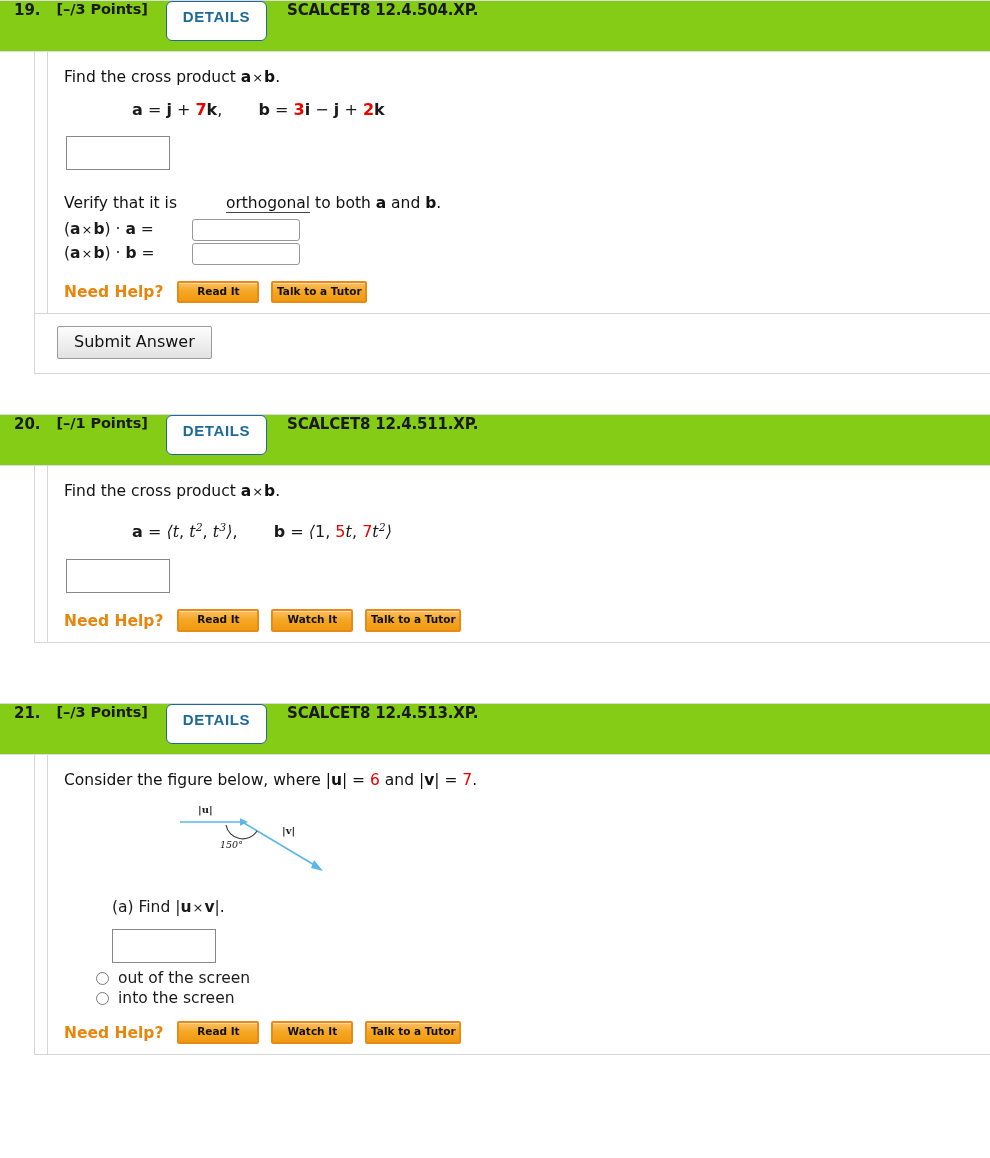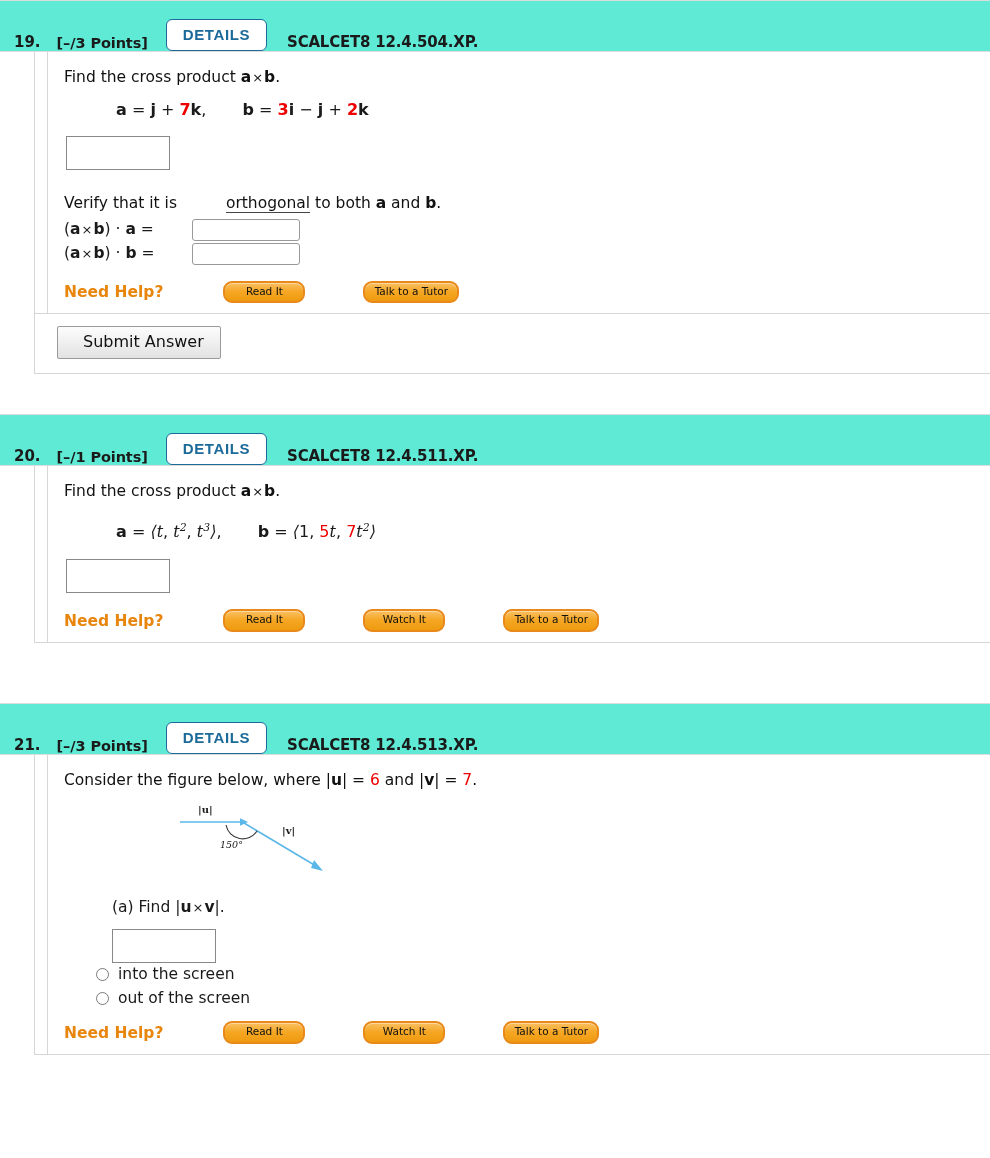--- a/index.html
+++ b/index.html
@@ -16,26 +16,26 @@
     position: relative;
     overflow: hidden;
   }
 
   .page { padding: 0; }
 
   
   .problem { margin: 0 0 0 0; }
 
   .prob-header {
-    background: #5eead4;
+    background: #84cc16;
     border-top: 1px solid #dcdcdc;
     border-bottom: 1px solid #dcdcdc;
     height: 52px;
     display: flex;
-    align-items: flex-end;
+    align-items: flex-start;
     padding-left: 14px;
     box-sizing: border-box;
   }
   .prob-num {
     font-weight: bold;
     font-size: 15px;
     color: #1a1a1a;
     margin-right: 8px;
   }
   .prob-points {
@@ -47,21 +47,21 @@
     padding-left: 8px;
   }
   .details-btn {
     border: 1px solid #1b6a99;
     border-radius: 6px;
     color: #1b6a99;
     background: #ffffff;
     font-size: 15px;
     font-weight: bold;
     letter-spacing: 0.6px;
-    padding: 7px 16px 8px 16px;
+    padding: 7px 16px 16px 16px;
     margin-right: 20px;
     cursor: pointer;
     line-height: 1;
   }
   .prob-code {
     font-weight: bold;
     font-size: 15px;
     color: #1a1a1a;
     letter-spacing: -0.2px;
   }
@@ -91,21 +91,21 @@
     line-height: 1.5;
     margin: 0 0 4px 0;
   }
   .bm { font-weight: bold; }
   .red { color: #ee0000; }
   .times { font-size: 13px; padding: 0 1px; }
   .glossary { border-bottom: 1px solid #444; margin-left: 44px; }
 
   .math-line {
     font-size: 16px;
-    margin: 10px 0 0 52px;
+    margin: 10px 0 0 68px;
     line-height: 1.4;
     white-space: nowrap;
   }
   .mvar {
     font-family: "DejaVu Serif", "Liberation Serif", serif;
     font-style: italic;
   }
   sup.exp {
     font-size: 0.68em;
     vertical-align: super;
@@ -139,36 +139,35 @@
     align-items: center;
     line-height: 1.35;
   }
   .ortho-lbl { min-width: 128px; }
 
   
   .needhelp-row {
     display: flex;
     align-items: center;
     margin: 16px 0 0 0;
-    gap: 46px;
   }
   .needhelp-label {
     color: #e8850c;
     font-weight: bold;
     font-size: 15.5px;
     margin-right: 14px;
   }
   .help-btn {
     font-family: "DejaVu Sans", "Liberation Sans", sans-serif;
     font-size: 10.5px;
-    font-weight: normal;
+    font-weight: bold;
     color: #111;
     background: linear-gradient(#f9c063, #f5a623 48%, #ef9b10);
     border: 2px solid #e8891a;
-    border-radius: 9px;
+    border-radius: 2px;
     padding: 3px 0 4px 0;
     width: 82px;
     text-align: center;
     margin-right: 12px;
     cursor: pointer;
     box-shadow: inset 0 1px 0 #fdd9a0;
     line-height: 1.1;
   }
   .help-btn.w-tutor { width: 96px; }
 
@@ -180,21 +179,21 @@
     margin-left: 34px;
     padding: 12px 0 14px 22px;
   }
   .submit-btn {
     font-family: "DejaVu Sans", "Liberation Sans", sans-serif;
     font-size: 16px;
     color: #111;
     background: linear-gradient(#fdfdfd, #e2e2e2);
     border: 1px solid #9a9a9a;
     border-radius: 2px;
-    padding: 7px 16px 8px 25px;
+    padding: 7px 16px 8px 16px;
     cursor: pointer;
     line-height: 1;
   }
 
   
   .figure-wrap { margin: 8px 0 0 110px; }
 
   
   .part {
     font-size: 15.5px;
@@ -358,27 +357,27 @@
           </svg>
         </div>
 
         <div class="part" style="margin-top:12px;">
           <span>(a) Find |</span><span class="bm">u</span><span class="times">×</span><span class="bm">v</span><span>|.</span>
         </div>
         <div style="margin:10px 0 0 48px;">
           <input class="ans-box" type="text" style="">
         </div>
 
+        <div class="radio-opt">
+          <span class="radio-dot"></span>
+          <span>out of the screen</span>
+        </div>
         <div class="radio-opt" style="margin-top:2px;">
           <span class="radio-dot"></span>
           <span>into the screen</span>
-        </div>
-        <div class="radio-opt">
-          <span class="radio-dot"></span>
-          <span>out of the screen</span>
         </div>
 
         <div class="needhelp-row" style="margin-top:14px;">
           <span class="needhelp-label">Need Help?</span>
           <button class="help-btn">Read It</button>
           <button class="help-btn">Watch It</button>
           <button class="help-btn w-tutor">Talk to a Tutor</button>
         </div>
       </div>
     </div>

